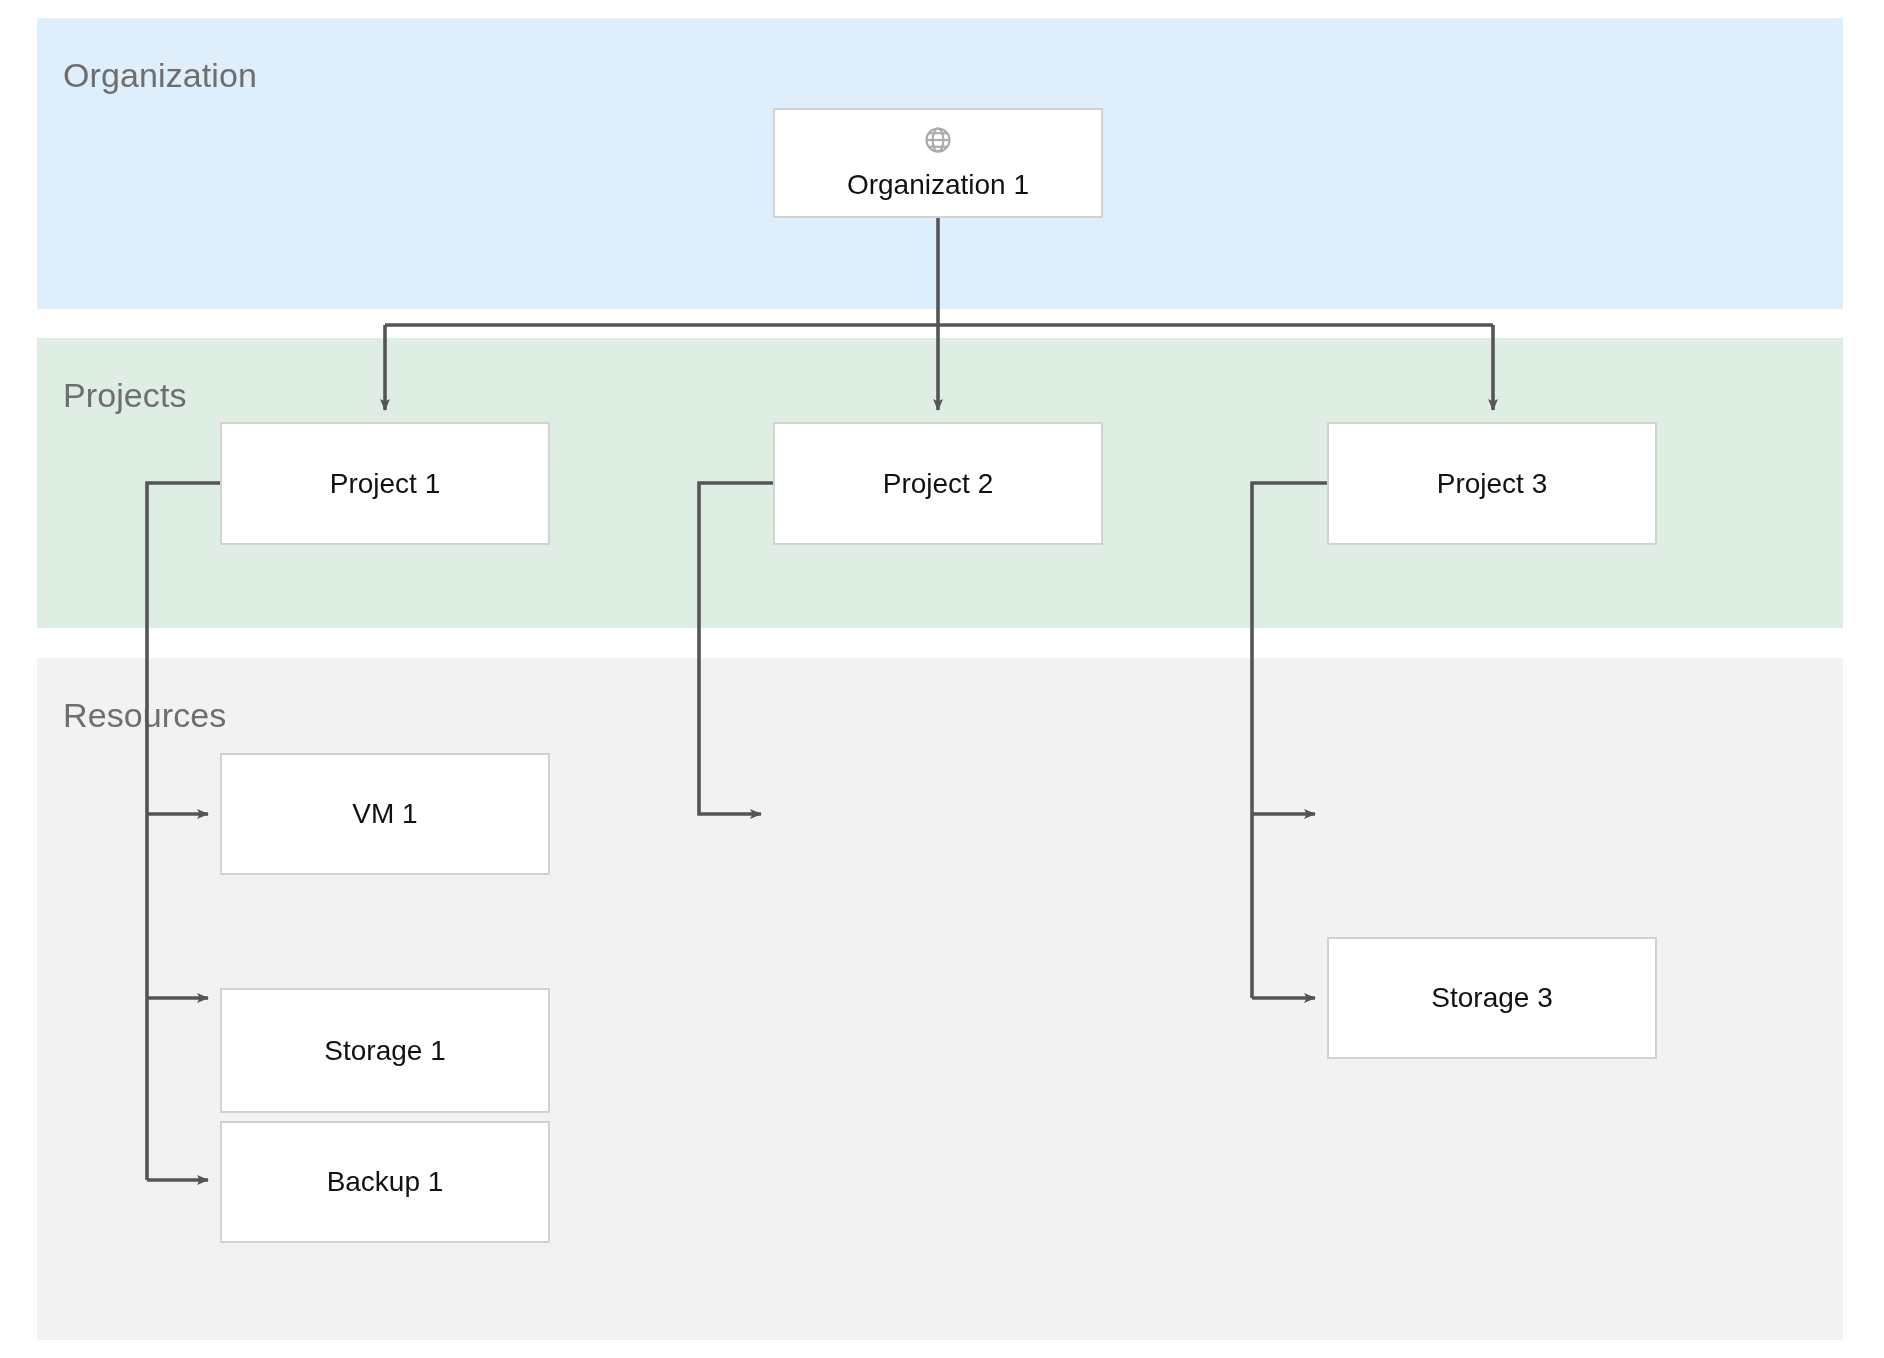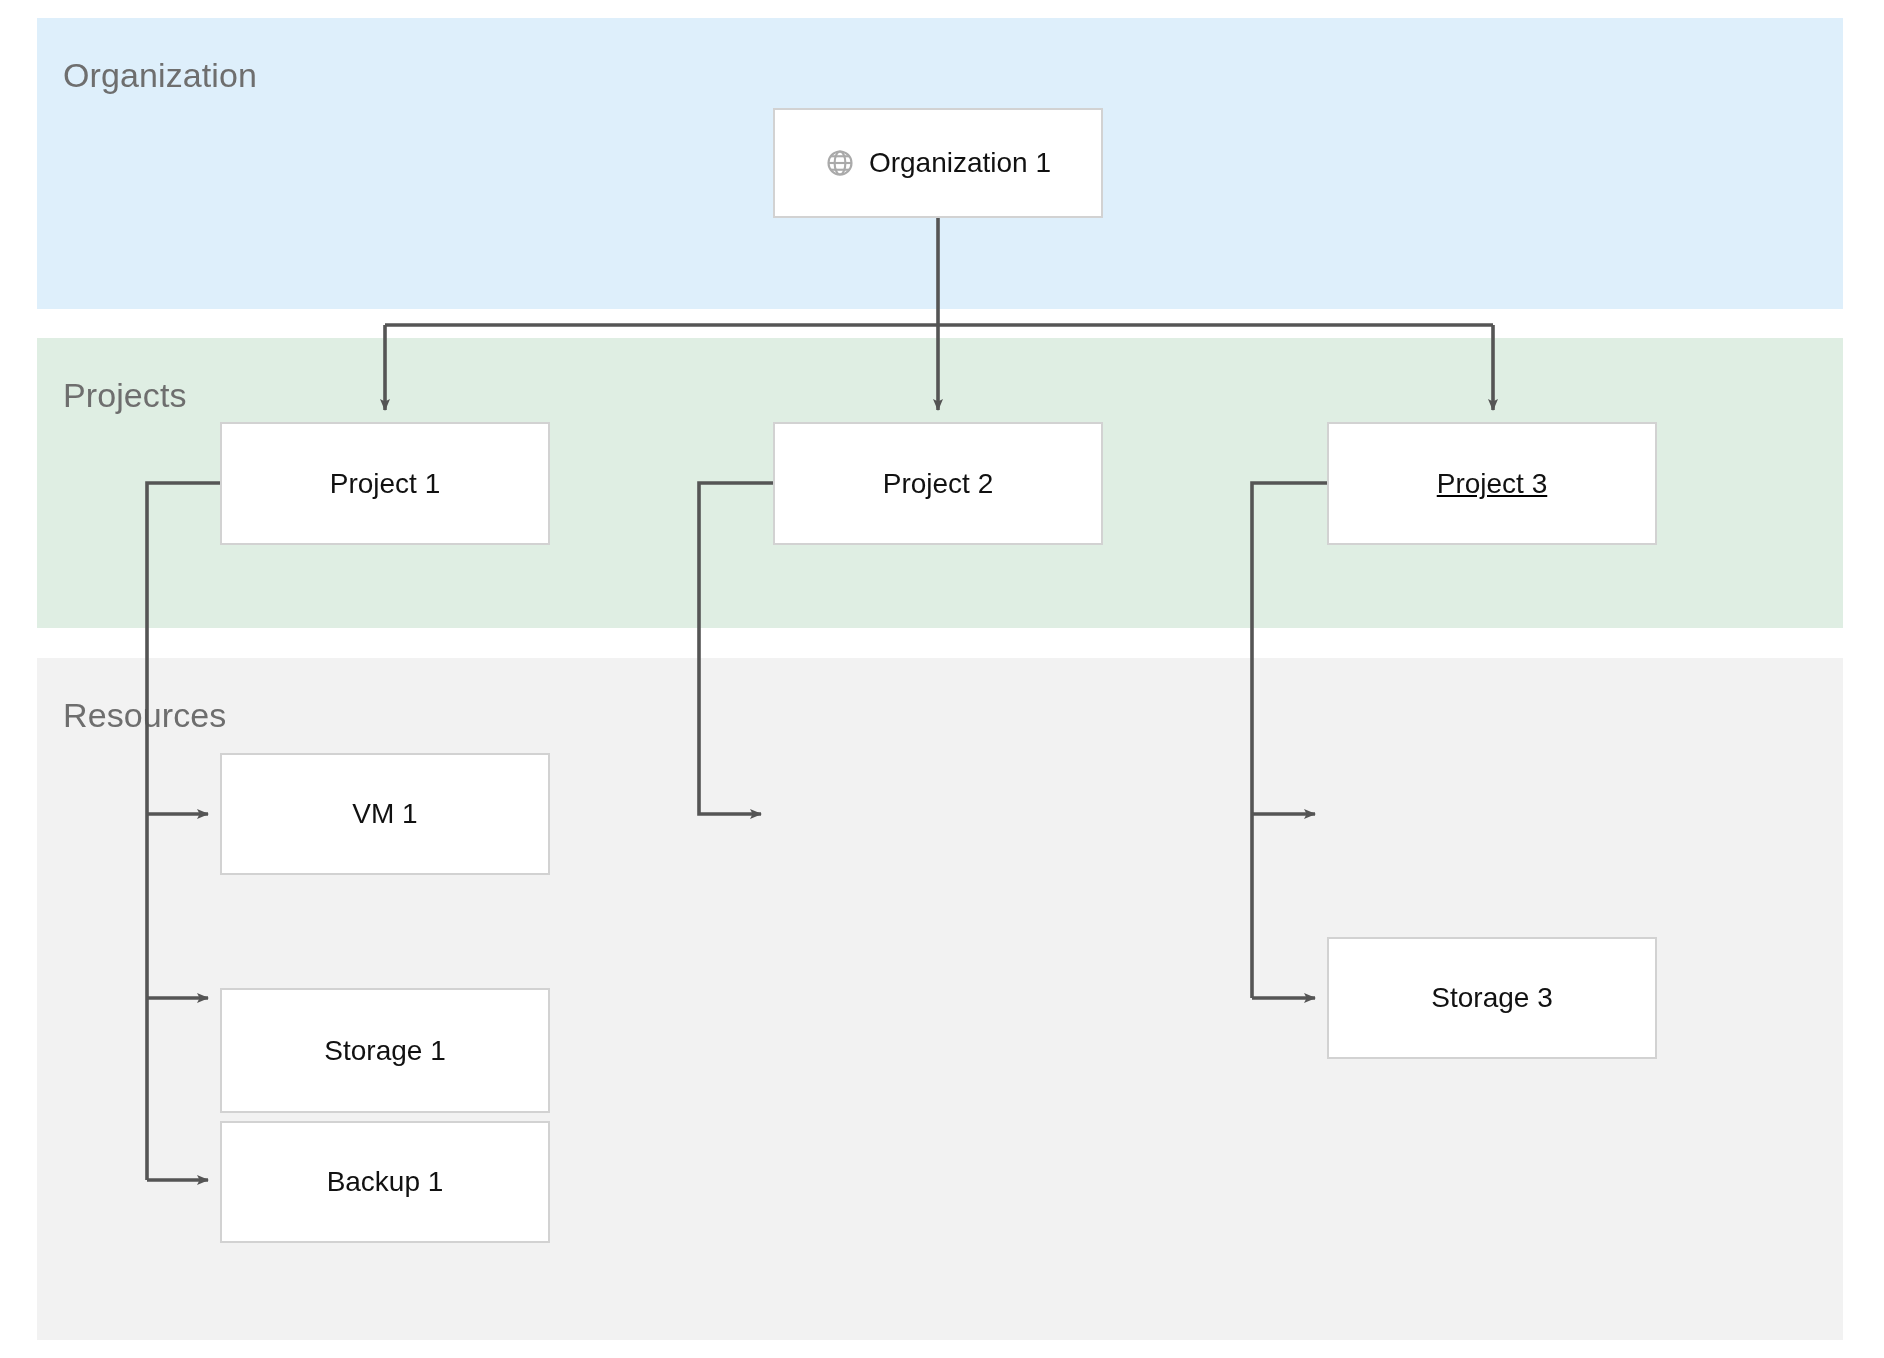--- a/index.html
+++ b/index.html
@@ -105,40 +105,40 @@
       <path d="M147,1180 L208,1180" marker-end="url(#ah)"></path>
 
       <path d="M773,483 L699,483 L699,814 L761,814" marker-end="url(#ah)"></path>
 
       <path d="M1327,483 L1252,483 L1252,998"></path>
       <path d="M1252,814 L1315,814" marker-end="url(#ah)"></path>
       <path d="M1252,998 L1315,998" marker-end="url(#ah)"></path>
     </g>
   </svg>
 
-  <div class="node with-icon" style="left:773px; top:108px; width:330px; height:110px;">
+  <div class="node with-icon" style="left:773px; top:108px; width:330px; height:110px;flex-direction:column;">
     <svg class="globe-icon" viewBox="0 0 24 24" xmlns="http://www.w3.org/2000/svg">
       <circle cx="12" cy="12" r="9.2" fill="none" stroke="#aaaaaa" stroke-width="1.7"></circle>
       <ellipse cx="12" cy="12" rx="4.3" ry="9.2" fill="none" stroke="#aaaaaa" stroke-width="1.7"></ellipse>
       <line x1="2.8" y1="12" x2="21.2" y2="12" stroke="#aaaaaa" stroke-width="1.7"></line>
       <line x1="4.6" y1="6.6" x2="19.4" y2="6.6" stroke="#aaaaaa" stroke-width="1.7"></line>
       <line x1="4.6" y1="17.4" x2="19.4" y2="17.4" stroke="#aaaaaa" stroke-width="1.7"></line>
     </svg>
     <span class="node-label">Organization 1</span>
   </div>
 
   <div class="node" style="left:220px; top:422px; width:330px; height:123px;">
     <span class="node-label">Project 1</span>
   </div>
 
   <div class="node" style="left:773px; top:422px; width:330px; height:123px;">
     <span class="node-label">Project 2</span>
   </div>
 
-  <div class="node" style="left:1327px; top:422px; width:330px; height:123px;text-decoration:underline;">
+  <div class="node" style="left:1327px; top:422px; width:330px; height:123px;">
     <span class="node-label">Project 3</span>
   </div>
 
   <div class="node" style="left:220px; top:753px; width:330px; height:122px;text-align:right;">
     <span class="node-label">VM 1</span>
   </div>
 
   <div class="node" style="left:220px; top:988px; width:330px; height:125px;">
     <span class="node-label">Storage 1</span>
   </div>

